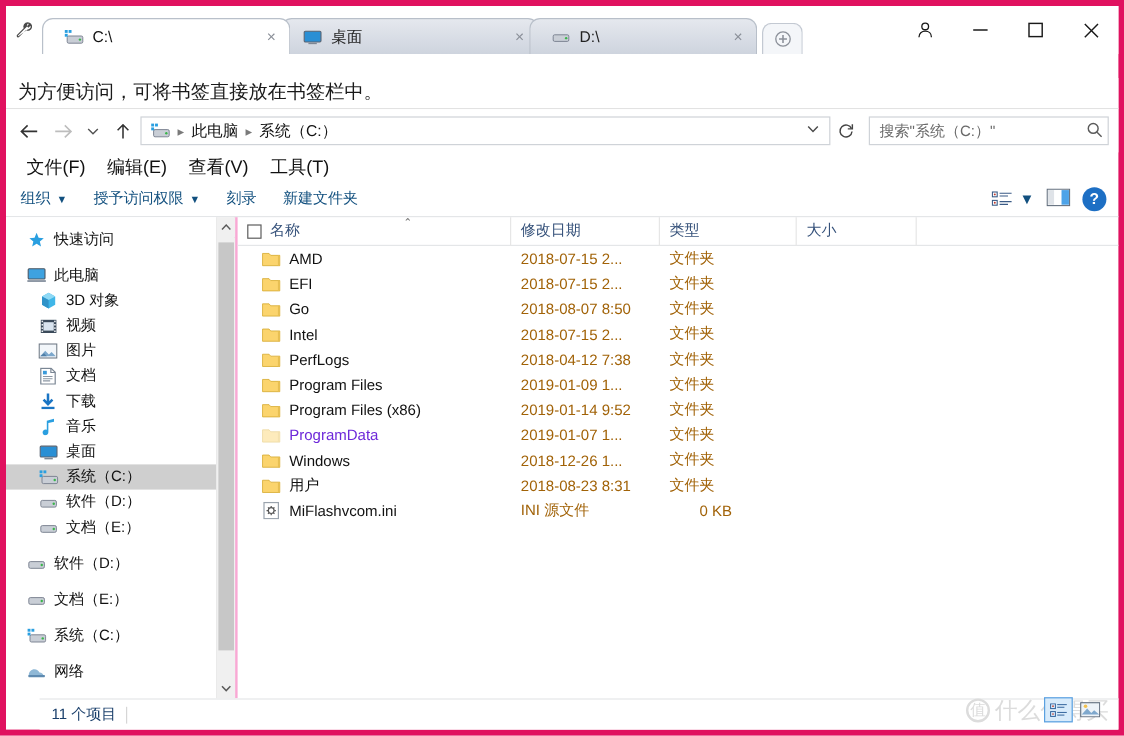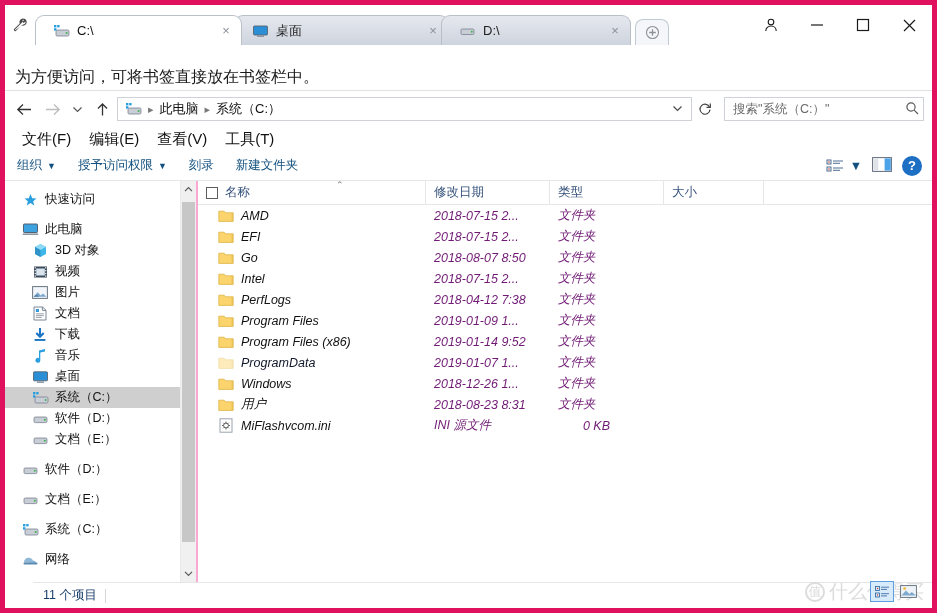--- a/index.html
+++ b/index.html
@@ -170,29 +170,29 @@
     height: 24px; min-height: 24px; display: flex; align-items: center;
     font-size: 12.5px; color: #35517a;
     border-bottom: 1px solid #e4e6e8; position: relative;
   }
   .colhdr .cell { padding-left: 8px; border-right: 1px solid #e6e6e6; height: 24px;
                   display: flex; align-items: center; overflow: hidden; }
   .chk { width: 12px; height: 12px; border: 1px solid #5d5d5d; margin-right: 7px; flex: none; }
   .sortcaret { position: absolute; left: 138px; top: -1px; font-size: 9px; color: #7a7a7a; }
 
   .rows { flex: 1; overflow: hidden; }
-  .row { height: 21px; display: flex; align-items: center; font-size: 12.5px; color: #111; font-style: italic; }
+  .row { height: 21px; display: flex; align-items: center; font-size: 12.5px; color: #111; }
   .row .cell { height: 21px; display: flex; align-items: center; overflow: hidden; white-space: nowrap; padding-left: 8px; }
   .row .namecell { display: flex; align-items: center; gap: 7px; padding-left: 20px; }
   .row .fico { width: 16px; height: 14px; flex: none; display: flex; align-items: center; justify-content: center; }
   .c-name { width: 228px; }
   .c-date { width: 124px; }
   .c-type { width: 114px; }
   .c-size { width: 100px; justify-content: flex-end; padding-right: 30px; }
-  .dim { color: #701a75; }
+  .dim { color: #a16207; }
 
   
   .statusbar {
     height: 26px; min-height: 26px;
     display: flex; align-items: center; gap: 8px;
     padding-left: 10px;
     font-size: 12.5px; color: #1a3f6b;
     border-top: 1px solid #e4e6e8; background: #fff;
     position: relative;
     margin-left: 28px;
@@ -708,21 +708,21 @@
             <div class="cell c-size dim"></div>
           </div>
           <div class="row">
             <div class="cell namecell c-name">
               <span class="fico">
                 <svg width="16" height="14" viewBox="0 0 16 14" opacity="0.45">
                   <path d="M0.8 2.2h5.4l1.4 1.6h7.6v8.6H0.8z" fill="#fbd46d" stroke="#d8ad35" stroke-width="0.7"></path>
                   <path d="M13.6 3.8v8.6h1.2V3.8z" fill="#e8bf52"></path>
                 </svg>
               </span>
-              <span style="color: #0f172a;">ProgramData</span>
+              <span style="color: #6d28d9;">ProgramData</span>
             </div>
             <div class="cell c-date dim">2019-01-07 1...</div>
             <div class="cell c-type dim">文件夹</div>
             <div class="cell c-size dim"></div>
           </div>
           <div class="row">
             <div class="cell namecell c-name">
               <span class="fico">
                 <svg width="16" height="14" viewBox="0 0 16 14" opacity="1">
                   <path d="M0.8 2.2h5.4l1.4 1.6h7.6v8.6H0.8z" fill="#fbd46d" stroke="#d8ad35" stroke-width="0.7"></path>

